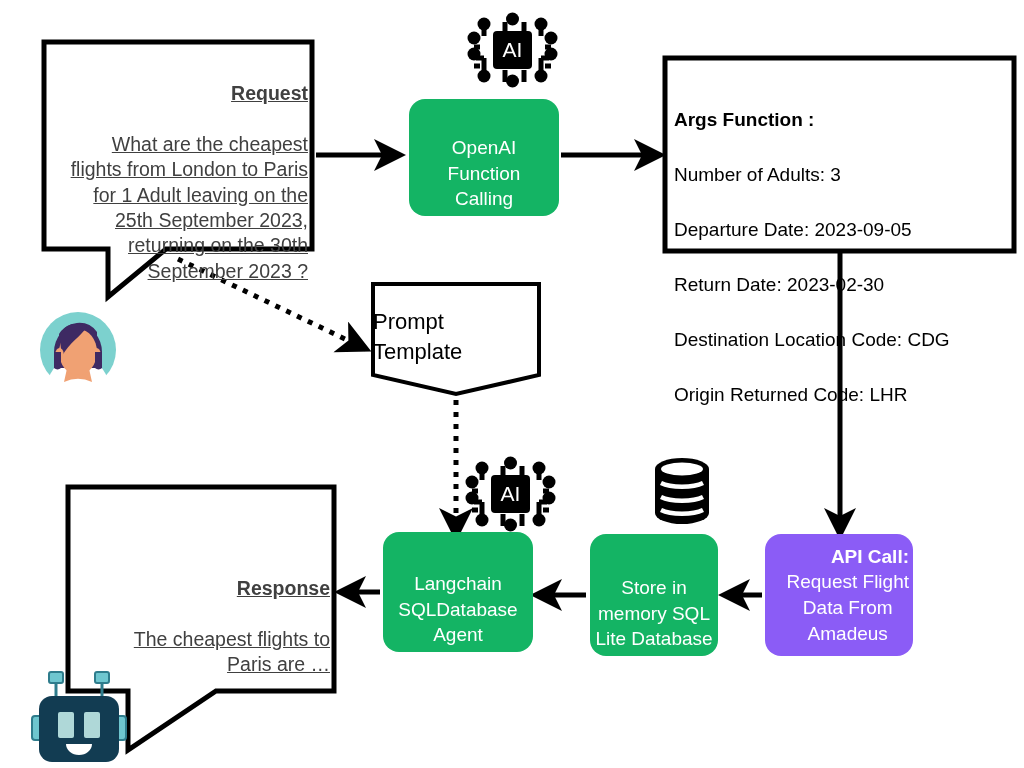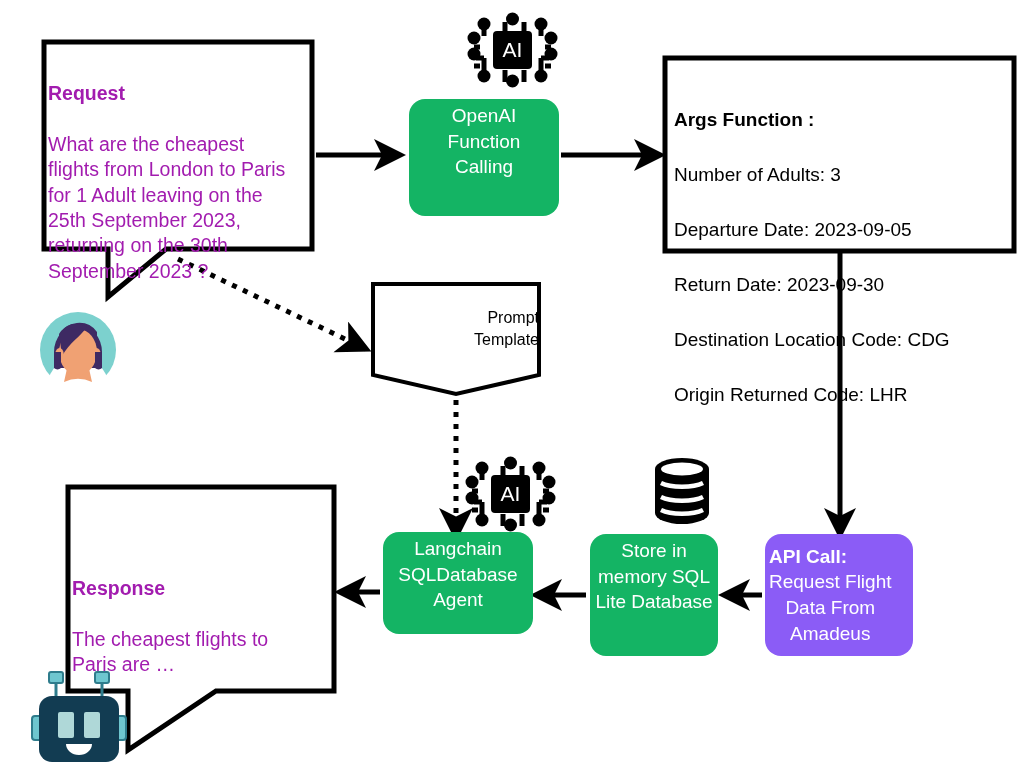--- a/index.html
+++ b/index.html
@@ -12,38 +12,39 @@
   }
   #canvas {
     position: relative;
     width: 1024px;
     height: 768px;
     background: #ffffff;
     overflow: hidden;
   }
   .bubble-text {
     position: absolute;
-    text-align: left;
-    color: #a21caf;
+    text-align: right;
+    color: #404040;
     line-height: 1.30;
     font-size: 19.5px;
     white-space: pre-line;
+    text-decoration: underline;
   }
   .bubble-title {
     font-weight: bold;
     display: block;
     font-size: 19.5px;
   }
 
   
   .rbox {
     position: absolute;
     border-radius: 16px;
     display: flex;
-    align-items: flex-start;
+    align-items: flex-end;
     justify-content: center;
     text-align: center;
     color: #ffffff;
     font-size: 19px;
     line-height: 1.35;
     white-space: pre-line;
     box-sizing: border-box;
     padding: 4px;
   }
   .args-text {
@@ -51,22 +52,22 @@
     color: #000;
     font-size: 19px;
     line-height: 1.45;
     white-space: pre-line;
   }
   .args-title { font-weight: bold; }
 
   
   .ptpl-text {
     position: absolute;
-    text-align: right;
-    font-size: 16px;
+    text-align: left;
+    font-size: 22px;
     line-height: 1.35;
     color: #000;
     white-space: pre-line;
   }
 
   svg { display: block; }
   .svg-layer {
     position: absolute;
     left: 0; top: 0;
     width: 1024px;
@@ -224,41 +225,41 @@
 Data From
 Amadeus</span>
   </div>
 
   <div class="rbox" style="left:590px; top:534px; width:128px; height:122px; background:#14B464;">
     <span>Store in
 memory SQL
 Lite Database</span>
   </div>
 
-  <div class="rbox" style="left:383px; top:532px; width:150px; height:102px; background:#14B464;">
+  <div class="rbox" style="left:383px; top:532px; width:150px; height:120px; background:#14B464;">
     <span>Langchain
 SQLDatabase
 Agent</span>
   </div>
 
   <div class="bubble-text" style="left:48px; top:56px; width:260px;">
     <span class="bubble-title">Request</span>
     <span>What are the cheapest
 flights from London to Paris
 for 1 Adult leaving on the
 25th September 2023,
 returning on the 30th
 September 2023 ?</span>
   </div>
 
   <div class="args-text" style="left:674px; top:78px; width:338px;">
     <span class="args-title">Args Function :</span><br>
     <span>Number of Adults:  3</span><br>
     <span>Departure Date:  2023-09-05</span><br>
-    <span>Return Date:  2023-09-30</span><br>
+    <span>Return Date:  2023-02-30</span><br>
     <span>Destination Location Code:  CDG</span><br>
     <span>Origin Returned Code:  LHR</span>
   </div>
 
   <div class="ptpl-text" style="left:373px; top:307px; width:166px;">Prompt
 Template</div>
 
   <div class="bubble-text" style="left:72px; top:551px; width:258px;">
     <span class="bubble-title">Response</span>
     <span>The cheapest flights to

